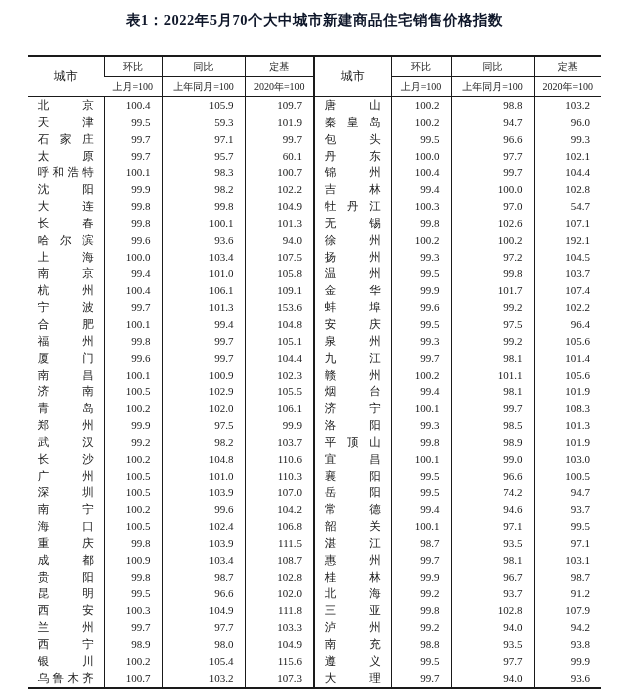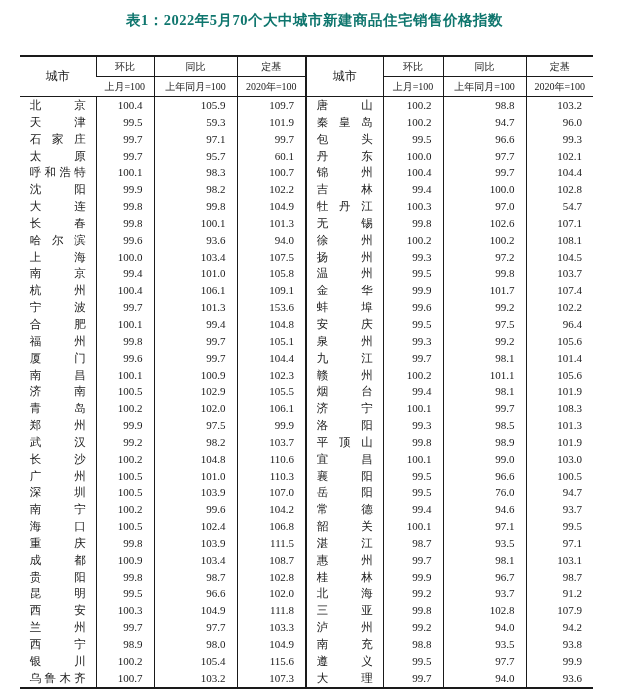--- a/index.html
+++ b/index.html
@@ -20,26 +20,26 @@
   }
   .title {
     position: absolute;
     top: 11px;
     left: 0;
     width: 629px;
     text-align: center;
     font-size: 14.5px;
     font-weight: bold;
     letter-spacing: 0.5px;
-    color: #0f766e;
+    color: #0f172a;
   }
   table.idx {
     position: absolute;
     top: 55px;
-    left: 20px;
+    left: 28px;
     width: 573px;
     border-collapse: collapse;
     table-layout: fixed;
     border-top: 2px solid #1a1a1a;
     border-bottom: 2px solid #1a1a1a;
   }
   col.c-city  { width: 76px; }
   col.c-mom   { width: 58px; }
   col.c-yoy   { width: 83px; }
   col.c-base  { width: 69px; }
@@ -202,21 +202,21 @@
           <td class="num">107.1</td>
         </tr>
         <tr>
           <td class="city"><span class="cityname">哈尔滨</span></td>
           <td class="num">99.6</td>
           <td class="num">93.6</td>
           <td class="num">94.0</td>
           <td class="city mid"><span class="cityname">徐州</span></td>
           <td class="num">100.2</td>
           <td class="num">100.2</td>
-          <td class="num">108.1</td>
+          <td class="num">192.1</td>
         </tr>
         <tr>
           <td class="city"><span class="cityname">上海</span></td>
           <td class="num">100.0</td>
           <td class="num">103.4</td>
           <td class="num">107.5</td>
           <td class="city mid"><span class="cityname">扬州</span></td>
           <td class="num">99.3</td>
           <td class="num">97.2</td>
           <td class="num">104.5</td>
@@ -351,21 +351,21 @@
           <td class="num">96.6</td>
           <td class="num">100.5</td>
         </tr>
         <tr>
           <td class="city"><span class="cityname">深圳</span></td>
           <td class="num">100.5</td>
           <td class="num">103.9</td>
           <td class="num">107.0</td>
           <td class="city mid"><span class="cityname">岳阳</span></td>
           <td class="num">99.5</td>
-          <td class="num">76.0</td>
+          <td class="num">74.2</td>
           <td class="num">94.7</td>
         </tr>
         <tr>
           <td class="city"><span class="cityname">南宁</span></td>
           <td class="num">100.2</td>
           <td class="num">99.6</td>
           <td class="num">104.2</td>
           <td class="city mid"><span class="cityname">常德</span></td>
           <td class="num">99.4</td>
           <td class="num">94.6</td>

